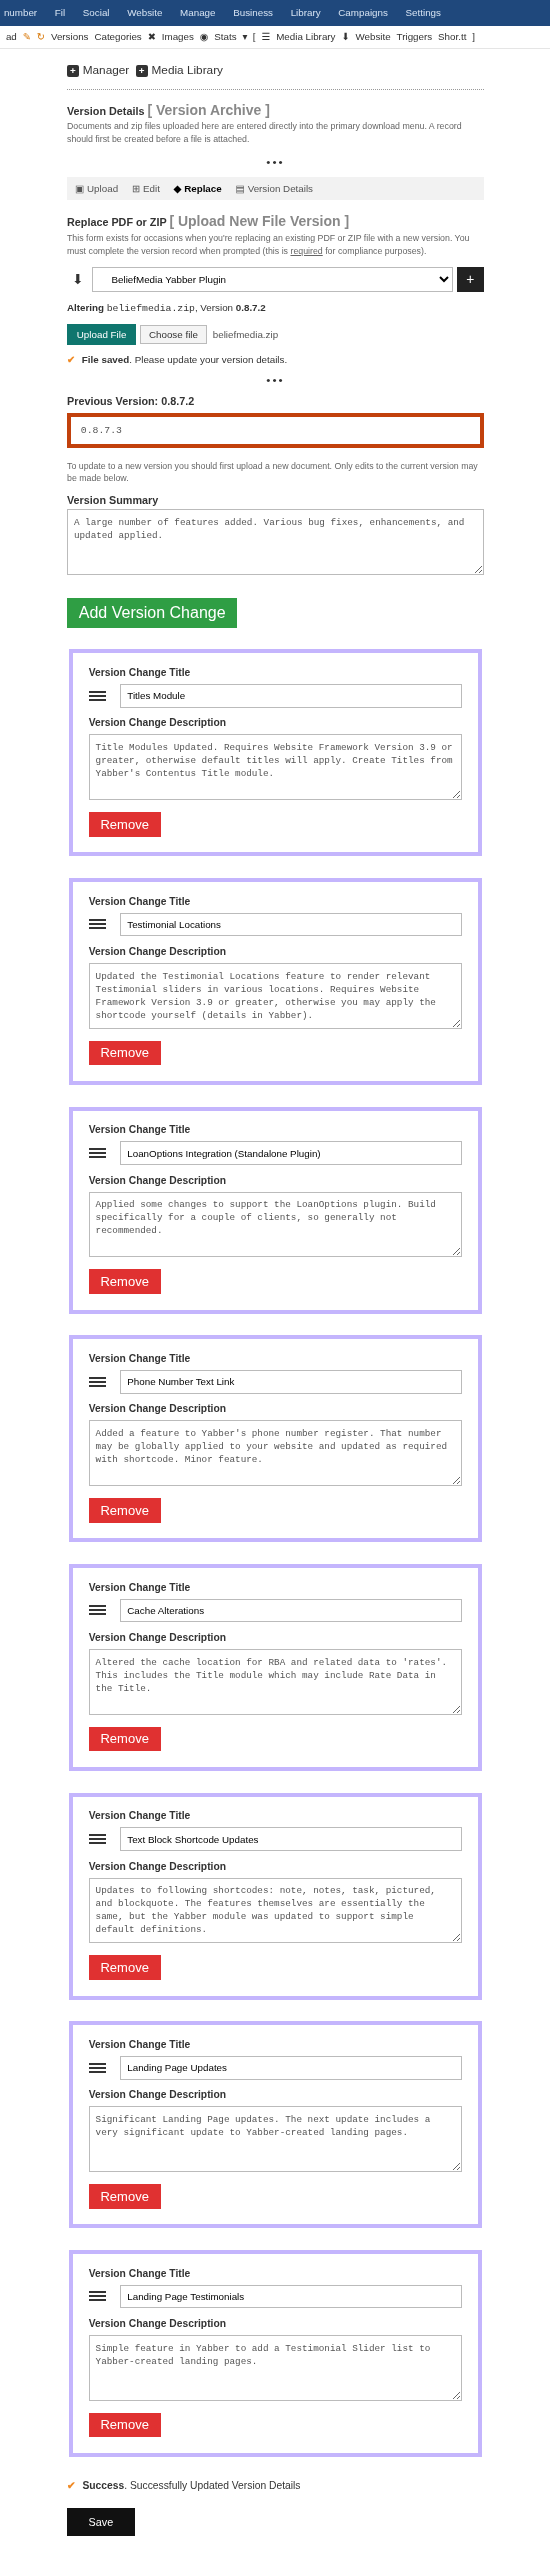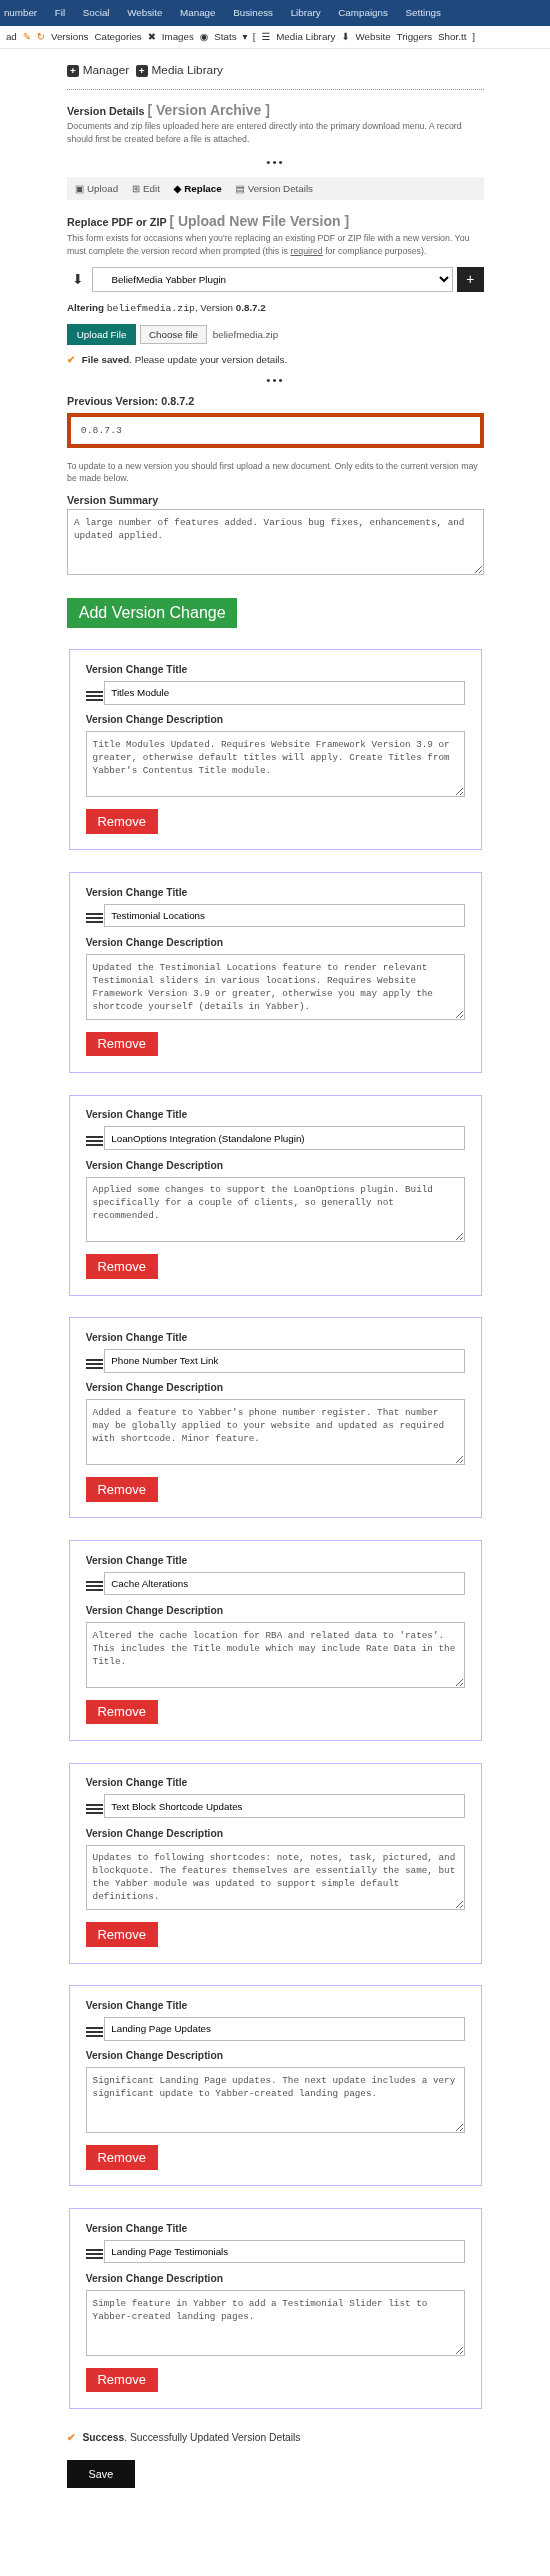--- a/index.html
+++ b/index.html
@@ -27,23 +27,23 @@
   .dlicon{width:21.6px;display:flex;align-items:center;justify-content:center;font-size:13.8px;color:#333}
   code.mono{font-family:"Courier New",monospace;font-size:9.8px}
   .orange-btn{background:#0f766e;color:#fff;border:none;padding:4.9px 9.8px;font-size:9.8px;cursor:pointer}
   .filechoose{display:inline-block;border:1px solid #bbb;background:#f4f4f4;padding:2.9px 7.9px;font-size:9.8px;margin-left:3.9px;cursor:pointer}
   .filelabel{font-size:9.8px;color:#555;margin-left:5.9px}
   .check{color:#f08a24;font-weight:bold;margin-right:3.9px}
   .msg{font-size:9.8px;margin:9.8px 0 5.9px 0}
   .prevbox{border:4px solid #c2410c;padding:7.9px 9.8px;font-family:"Courier New",monospace;font-size:9.8px;color:#555;margin:5.9px 0 11.8px 0}
   .ta{width:100%;border:1px solid #bbb;font-family:"Courier New",monospace;font-size:9.3px;padding:5.9px;resize:vertical;color:#555;line-height:1.4}
   .green-btn{background:#2f9e44;color:#fff;border:none;padding:5.9px 11.8px;font-size:16px;cursor:pointer;margin-top:21px}
-  .card{border:1px solid #c4b5fd;padding:13.8px 15.7px 15.7px 15.7px;margin:21.6px 0}
+  .card{border:4px solid #c4b5fd;padding:13.8px 15.7px 15.7px 15.7px;margin:21.6px 0}
   .card-label{font-weight:bold;font-size:10.3px;margin:0 0 5.9px 0}
-  .titlerow{display:flex;align-items:flex-end;gap:1px;margin-bottom:9.8px}
+  .titlerow{display:flex;align-items:center;gap:14px;margin-bottom:9.8px}
   .hamb{width:17.7px;height:17.7px;display:flex;flex-direction:column;justify-content:center;gap:2px;cursor:grab}
   .hamb span{height:2px;background:#333}
   .titleinput{flex:1;height:23.6px;border:1px solid #bbb;font-size:9.8px;padding:0 5.9px}
   .red-btn{background:#e03131;color:#fff;border:none;padding:4.9px 11.8px;font-size:13px;cursor:pointer;margin-top:9.8px}
   .success-row{font-size:10.3px;margin:7.9px 0 17.7px 0}
   .save-btn{background:#111;color:#fff;border:none;padding:7.9px 21.6px;font-size:10.8px;cursor:pointer}
   .pageinner{padding:0 2px}
 </style>
 </head>
 <body>

